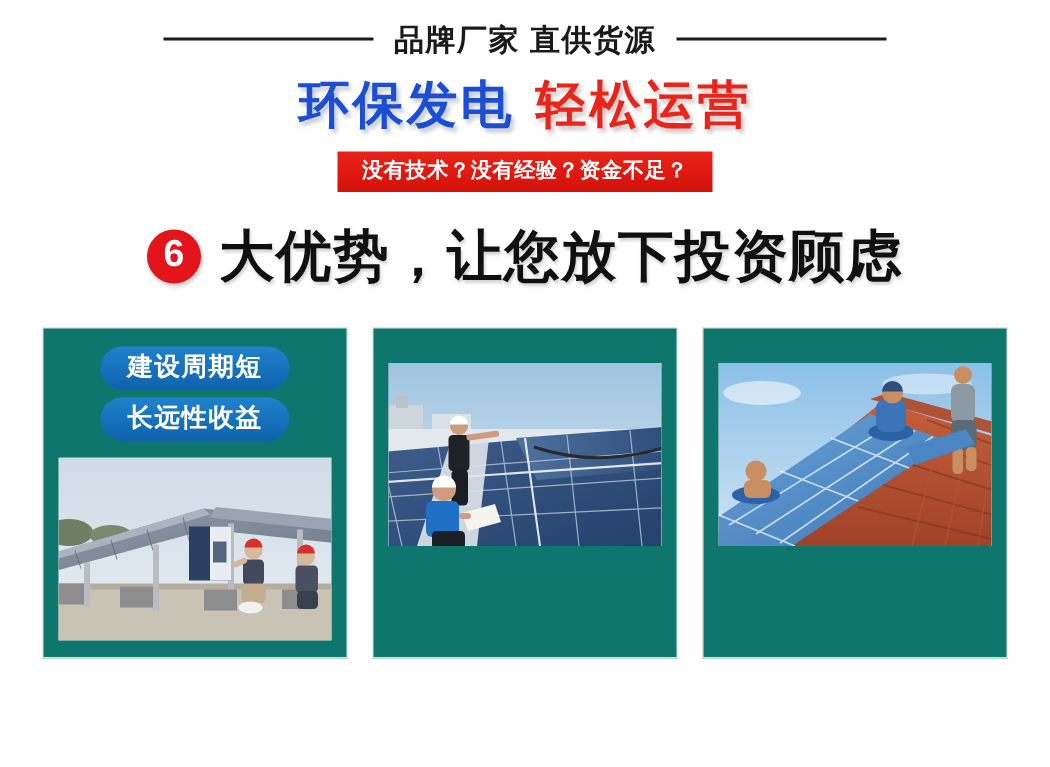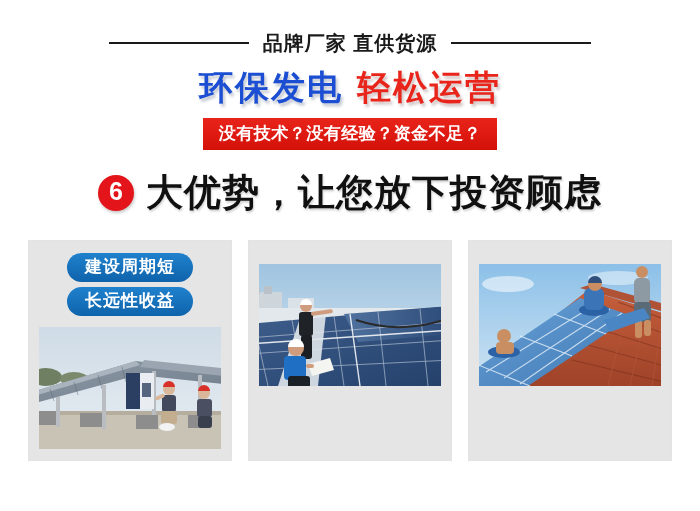--- a/index.html
+++ b/index.html
@@ -6,21 +6,21 @@
   html, body { background:#ffffff; }
   body {
     width:700px; height:511px;
     font-family:"Liberation Sans","DejaVu Sans",sans-serif;
     overflow:hidden; position:relative;
   }
 
   
   .eyebrow {
     display:flex; align-items:center; justify-content:center;
-    gap:14px; margin-top:30px; height:26px;
+    gap:14px; margin-top:13px; height:26px;
   }
   .eyebrow .rule { width:140px; height:2px; background:#1a1a1a; }
   .eyebrow .etext {
     font-size:20px; font-weight:bold; color:#1a1a1a;
     letter-spacing:1px; white-space:nowrap;
   }
 
   
   .headline {
     text-align:center; margin-top:14px;
@@ -38,21 +38,21 @@
     color:#e8241b; margin-left:14px;
     -webkit-text-stroke:4px #ffffff;
     paint-order:stroke fill;
     text-shadow:2px 3px 3px rgba(150,120,120,.45);
   }
 
   
   .qbanner-wrap { display:flex; justify-content:center; margin-top:12px; }
   .qbanner {
     background:linear-gradient(180deg,#e8231a 0%,#d41109 100%);
-    color:#ffffff; font-size:17px; font-weight:bold;
+    color:#ffffff; font-size:14px; font-weight:bold;
     padding:4px 16px 5px 16px; letter-spacing:.5px;
     white-space:nowrap;
   }
 
   
   .adv-line {
     display:flex; align-items:center; justify-content:center;
     gap:12px; margin-top:18px;
   }
   .adv-badge {
@@ -68,21 +68,21 @@
     letter-spacing:1px; white-space:nowrap;
     text-shadow:1px 2px 2px rgba(160,160,160,.45);
   }
 
   
   .cards {
     display:flex; justify-content:center; gap:16px;
     margin-top:22px; padding:0 28px;
   }
   .card {
-    width:204px; background:#e5e5e5;
+    width:204px; background:#0f766e;
     border:1px solid #e3e3e3; padding:12px 10px 11px 10px;
   }
   .pills { display:flex; flex-direction:column; align-items:center; gap:5px; }
   .pill {
     background:linear-gradient(180deg,#2081cd 0%,#0e63ab 100%);
     color:#ffffff; font-size:17px; font-weight:bold;
     border-radius:999px; padding:4px 18px 5px 18px;
     letter-spacing:1px; white-space:nowrap; line-height:1.2;
   }
 

